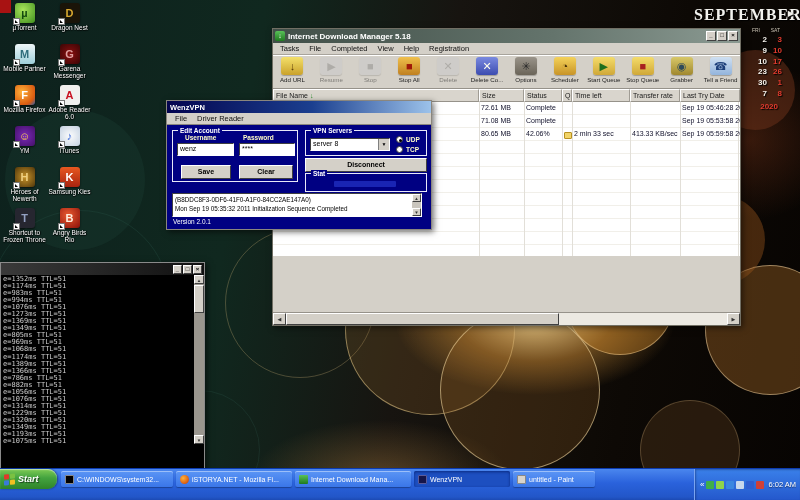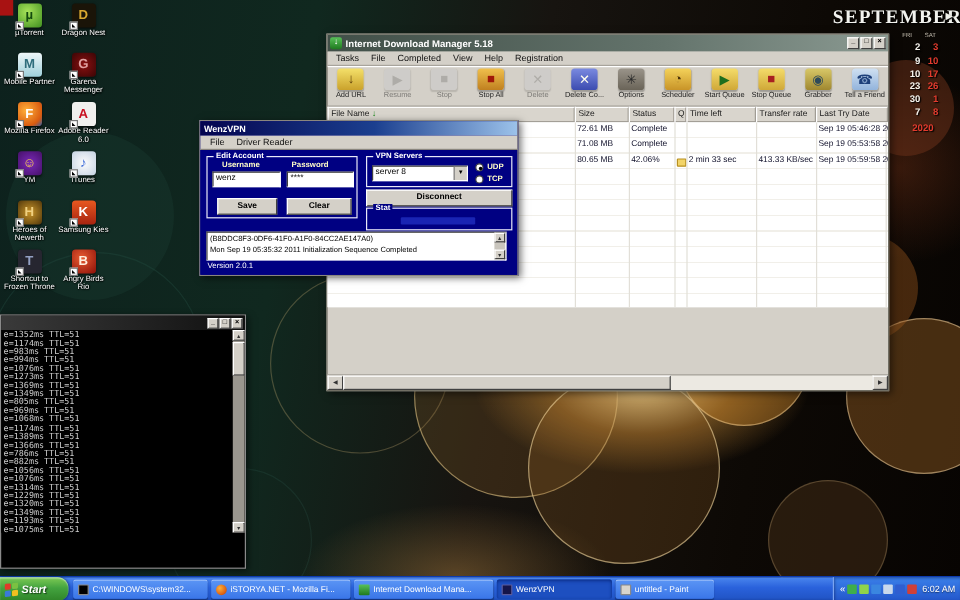--- a/index.html
+++ b/index.html
@@ -157,21 +157,21 @@
     background:linear-gradient(90deg,#3a3a3a,#101010); }
   .term-title .win-btn { width:9px; height:9px; }
   .term-body { position:relative; height:169px; background:#000; overflow:hidden; }
   .term-pre { margin:0; padding:1px 0 0 2px; font-family:"DejaVu Sans Mono", monospace; font-size:7px; line-height:7.05px; color:#cccccc; }
   .t-scroll { position:absolute; right:0; top:0; bottom:0; width:10px; background:#9a968e; }
   .t-scroll .sbtn { width:10px; height:9px; line-height:9px; font-size:4.5px; position:absolute; }
   .t-up { top:0; } .t-down { bottom:0; }
   .t-thumb { position:absolute; top:10px; left:0; width:10px; height:28px; }
 
   
-  .taskbar { position:absolute; left:0; bottom:0; width:800px; height:20px; z-index:10;
+  .taskbar { position:absolute; left:0; bottom:0; width:800px; height:32px; z-index:10;
     background:linear-gradient(180deg,#4a86ee 0%,#2a62dc 45%,#2256c8 90%,#1c4ab4 100%); border-top:1px solid #0c3bb0; display:flex; }
   .start { width:57px; height:20px; display:flex; align-items:center; gap:3px; padding:0 6px 0 4px;
     background:linear-gradient(180deg,#7ecb54 0%,#43a33f 45%,#2f8428 100%); border-radius:0 9px 9px 0;
     box-shadow:inset 0 1px 1px rgba(255,255,255,.5), 1px 0 2px rgba(0,0,0,.4); }
   .start-label { color:#fff; font-weight:bold; font-style:italic; font-size:9px; text-shadow:1px 1px 1px rgba(0,0,0,.6); }
   .flag { width:11px; height:11px; display:grid; grid-template-columns:5px 5px; grid-auto-rows:5px; gap:1px; transform:skewY(-6deg); }
   .flag i { border-radius:1px; }
   .flag i:nth-child(1){background:#e03a2a;} .flag i:nth-child(2){background:#7ac142;}
   .flag i:nth-child(3){background:#3a7ad8;} .flag i:nth-child(4){background:#f0c020;}
   .tasks { display:flex; gap:3px; padding:2px 0 0 4px; flex:1; overflow:hidden; }

